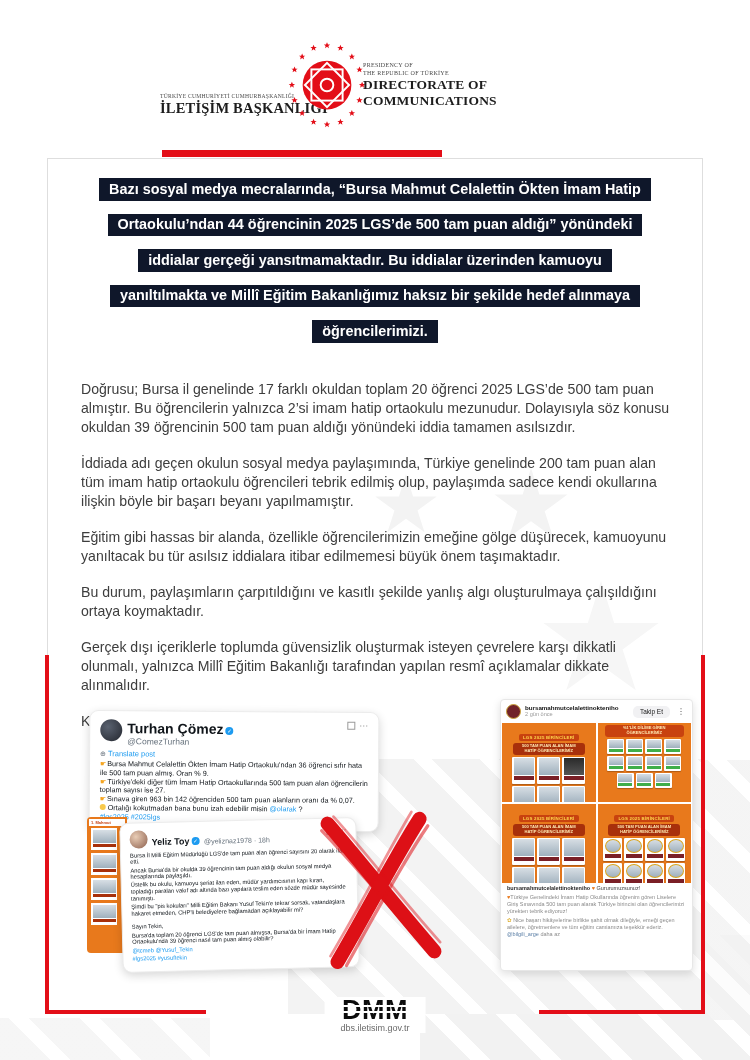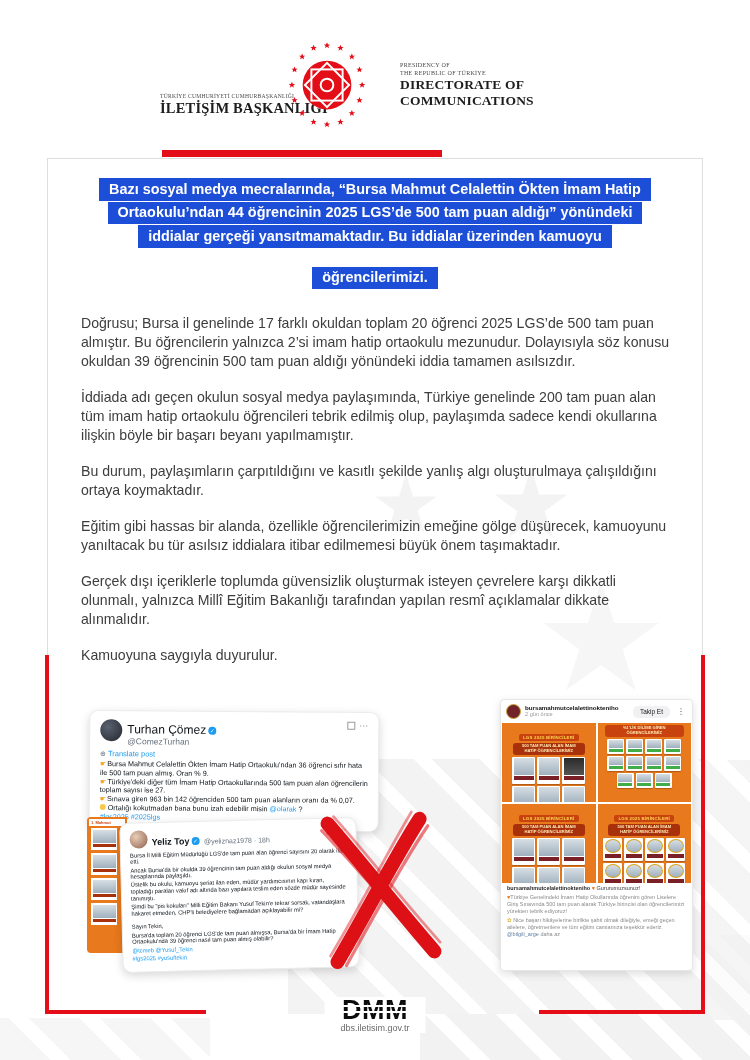--- a/index.html
+++ b/index.html
@@ -7,53 +7,53 @@
           font-family:"Liberation Sans", sans-serif;}
   
   .bg-pattern{position:absolute;background:repeating-linear-gradient(45deg,#f2f2f2 0 36px,#ffffff 36px 50px);z-index:0;}
   .bg-star{position:absolute;background:#f3f3f3;z-index:0;
      clip-path:polygon(50% 0%,61% 35%,98% 35%,68% 57%,79% 91%,50% 70%,21% 91%,32% 57%,2% 35%,39% 35%);}
   
   .hdr-left{position:absolute;left:160px;top:93px;width:130px;text-align:center;color:#2b2b2b;}
   .hdr-left .l1{font-family:"Liberation Serif",serif;font-size:5.6px;letter-spacing:.25px;white-space:nowrap;color:#4a4a4a;}
   .hdr-left .l2{font-family:"Liberation Serif",serif;font-weight:bold;font-size:14.5px;letter-spacing:.2px;white-space:nowrap;margin-top:1px;color:#1d1d1d;}
   .emblem{position:absolute;left:288px;top:42px;}
-  .hdr-right{position:absolute;left:400px;top:62px;color:#1d1d1d;}
+  .hdr-right{position:absolute;left:363px;top:62px;color:#1d1d1d;}
   .hdr-right .s{font-family:"Liberation Serif",serif;font-size:6px;letter-spacing:.3px;line-height:7.5px;color:#4a4a4a;}
   .hdr-right .b{font-family:"Liberation Serif",serif;font-weight:bold;font-size:13.5px;line-height:14.5px;letter-spacing:.2px;margin-top:1px;}
   
   .redbar{position:absolute;background:#e30e18;z-index:4;}
   
   .card{position:absolute;left:47px;top:158px;width:656px;height:856px;background:#fff;
         border:1.4px solid #dedede;border-bottom:none;box-sizing:border-box;z-index:1;}
   .card-pattern{position:absolute;left:240px;top:600px;right:1px;bottom:0;z-index:0;
         background:repeating-linear-gradient(45deg,#f3f3f3 0 34px,#ffffff 34px 47px);}
   .flow{position:relative;z-index:1;}
   .headline{margin-top:19px;text-align:center;}
-  .headline div{display:inline-block;background:#1d4ed8;color:#fff;font-weight:bold;
-        font-size:14.4px;line-height:15px;padding:3.5px 10px 4px;margin-bottom:1px;}
+  .headline div{display:inline-block;background:#0f172a;color:#fff;font-weight:bold;
+        font-size:14.4px;line-height:15px;padding:3.5px 10px 4px;margin-bottom:13px;}
   .paras{margin:24px 31px 0 33px;width:592px;color:#3d3d3d;font-size:14.1px;line-height:19px;}
   .paras p{margin:0 0 17px 0;}
   
   .ev{position:absolute;inset:0;}
   .tweet{position:absolute;background:#fff;border:1px solid #ececec;border-radius:9px;
         box-shadow:0 3px 10px rgba(0,0,0,.16);box-sizing:border-box;}
   .t-head{display:flex;align-items:flex-start;}
   .avatar{border-radius:50%;flex:0 0 auto;}
   .vbadge{display:inline-block;width:8px;height:8px;border-radius:50%;background:#1d9bf0;color:#fff;
         font-size:5.5px;line-height:8px;text-align:center;vertical-align:1px;margin-left:2px;}
   .t-icons{margin-left:auto;display:flex;align-items:center;gap:4px;color:#8a8a8a;}
   .box-icon{width:6px;height:6px;border:1px solid #9a9a9a;display:inline-block;}
   .blue{color:#1d9bf0;}
   .gray{color:#67727d;}
   .finger{color:#f5a623;font-size:7px;margin-right:1px;}
   .think{display:inline-block;width:6px;height:6px;border-radius:50%;background:#f8c94b;margin-right:2px;}
   
   .tweet1{left:41px;top:552px;width:290px;height:120px;padding:8px 10px;transform:rotate(.4deg);z-index:1;}
-  .tweet1 .nm{font-size:12px;font-weight:normal;color:#0f1419;}
+  .tweet1 .nm{font-size:14px;font-weight:bold;color:#0f1419;}
   .tweet1 .hd{font-size:8.5px;}
   .tweet1 .tr{font-size:7.5px;margin:3px 0 2px;}
   .tweet1 .bd{font-size:7.2px;line-height:8.8px;color:#0f1419;}
   
   .strip{position:absolute;left:39px;top:658px;width:40px;height:136px;background:#e8791c;
         border-radius:4px 0 0 4px;z-index:1;padding:2px;box-sizing:border-box;overflow:hidden;}
   .strip .lbl{background:#fff;color:#c8420f;font-size:4px;font-weight:bold;padding:1px 2px;margin-bottom:2px;white-space:nowrap;overflow:hidden;}
   .strip .ph{width:26px;height:22px;background:#fff;margin:0 0 3px 2px;padding:1.5px;box-sizing:border-box;}
   .strip .ph i{display:block;height:13px;background:linear-gradient(#d8dfe5,#9fb0bd);}
   .strip .ph b{display:block;height:3px;margin-top:1px;background:#a8300b;}
@@ -167,29 +167,29 @@
     <div class="bg-star" style="left:326px;top:315px;width:64px;height:64px;"></div>
     <div class="bg-star" style="left:445px;top:309px;width:76px;height:76px;"></div>
     <div class="bg-star" style="left:493px;top:422px;width:120px;height:120px;background:#f6f6f6;"></div>
 
     <div class="flow">
 
       <div class="headline">
         <div>Bazı sosyal medya mecralarında, “Bursa Mahmut Celalettin Ökten İmam Hatip</div><br>
         <div>Ortaokulu’ndan 44 öğrencinin 2025 LGS’de 500 tam puan aldığı” yönündeki</div><br>
         <div>iddialar gerçeği yansıtmamaktadır. Bu iddialar üzerinden kamuoyu</div><br>
-        <br>
+        <div>yanıltılmakta ve Millî Eğitim Bakanlığımız haksız bir şekilde hedef alınmaya</div><br>
         <div>öğrencilerimizi.</div>
       </div>
 
       <div class="paras">
         <p>Doğrusu; Bursa il genelinde 17 farklı okuldan toplam 20 öğrenci 2025 LGS’de 500 tam puan almıştır. Bu öğrencilerin yalnızca 2’si imam hatip ortaokulu mezunudur. Dolayısıyla söz konusu okuldan 39 öğrencinin 500 tam puan aldığı yönündeki iddia tamamen asılsızdır.</p>
         <p>İddiada adı geçen okulun sosyal medya paylaşımında, Türkiye genelinde 200 tam puan alan tüm imam hatip ortaokulu öğrencileri tebrik edilmiş olup, paylaşımda sadece kendi okullarına ilişkin böyle bir başarı beyanı yapılmamıştır.</p>
+        <p>Eğitim gibi hassas bir alanda, özellikle öğrencilerimizin emeğine gölge düşürecek, kamuoyunu yanıltacak bu tür asılsız iddialara itibar edilmemesi büyük önem taşımaktadır.</p>
         <p>Bu durum, paylaşımların çarpıtıldığını ve kasıtlı şekilde yanlış algı oluşturulmaya çalışıldığını ortaya koymaktadır.</p>
-        <p>Eğitim gibi hassas bir alanda, özellikle öğrencilerimizin emeğine gölge düşürecek, kamuoyunu yanıltacak bu tür asılsız iddialara itibar edilmemesi büyük önem taşımaktadır.</p>
         <p>Gerçek dışı içeriklerle toplumda güvensizlik oluşturmak isteyen çevrelere karşı dikkatli olunmalı, yalnızca Millî Eğitim Bakanlığı tarafından yapılan resmî açıklamalar dikkate alınmalıdır.</p>
         <p>Kamuoyuna saygıyla duyurulur.</p>
       </div>
     </div>
 
     <div class="ev">
 
       <div class="tweet tweet1">
         <div class="t-head">
           <div class="avatar" style="width:22px;height:22px;background:radial-gradient(circle at 35% 35%,#5a6270,#23262e);"></div>

